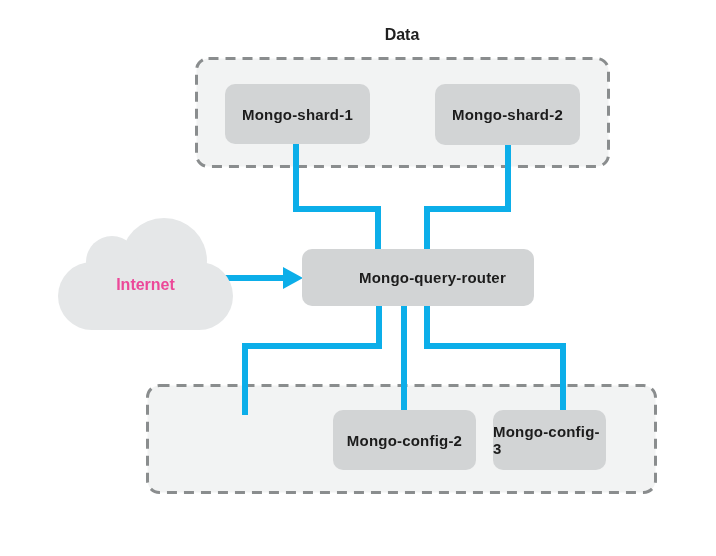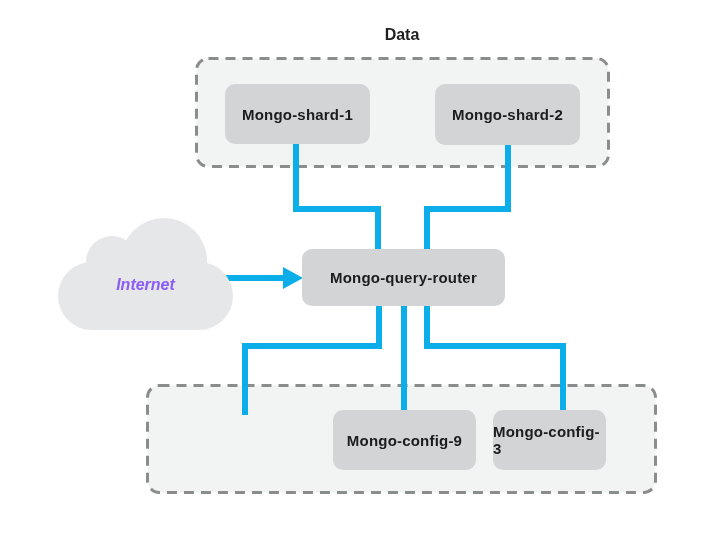--- a/index.html
+++ b/index.html
@@ -30,34 +30,33 @@
     display: flex;
     align-items: center;
     justify-content: center;
     font-size: 15px;
     font-weight: 700;
     color: #1c1c1c;
     letter-spacing: 0.2px;
   }
   .node-shard1  { left: 225px; top: 84px;  width: 145px; height: 60px; }
   .node-shard2  { left: 435px; top: 84px;  width: 145px; height: 61px; }
-  .node-router  { left: 302px; top: 249px; width: 203px; height: 57px; }
+  .node-router  { left: 302px; top: 249px; width: 203px; height: 57px; padding-left: 29px; }
   .node-config1 { left: 173px; top: 410px; width: 143px; height: 60px; }
   .node-config2 { left: 333px; top: 410px; width: 143px; height: 60px; }
   .node-config3 { left: 493px; top: 410px; width: 113px; height: 60px; }
   .label-data          { left: 196px; top: 26px;  width: 412px; }
   .label-configuration { left: 148px; top: 504px; width: 508px; }
   .label-internet {
     position: absolute;
     left: 58px; top: 276px; width: 175px;
     text-align: center;
     font-size: 16px;
     font-weight: 700;
-    color: #8b5cf6;
-    font-style: italic;
+    color: #ec4899;
   }
 </style>
 </head>
 <body>
 
 <div class="canvas">
 
   <svg class="layer" viewBox="0 0 716 556">
 
     <rect x="196.5" y="58.5" width="412" height="108" rx="12" fill="#f2f3f3" stroke="#8a8d8e" stroke-width="3" stroke-dasharray="10 7"></rect>
@@ -81,16 +80,16 @@
     </g>
   </svg>
 
   <div class="group-label label-data">Data</div>
 
   <div class="label-internet">Internet</div>
 
   <div class="node node-shard1">Mongo-shard-1</div>
   <div class="node node-shard2">Mongo-shard-2</div>
   <div class="node node-router">Mongo-query-router</div>
-  <div class="node node-config2">Mongo-config-9</div>
+  <div class="node node-config2">Mongo-config-2</div>
   <div class="node node-config3">Mongo-config-3</div>
 
 </div>
 
 </body></html>

